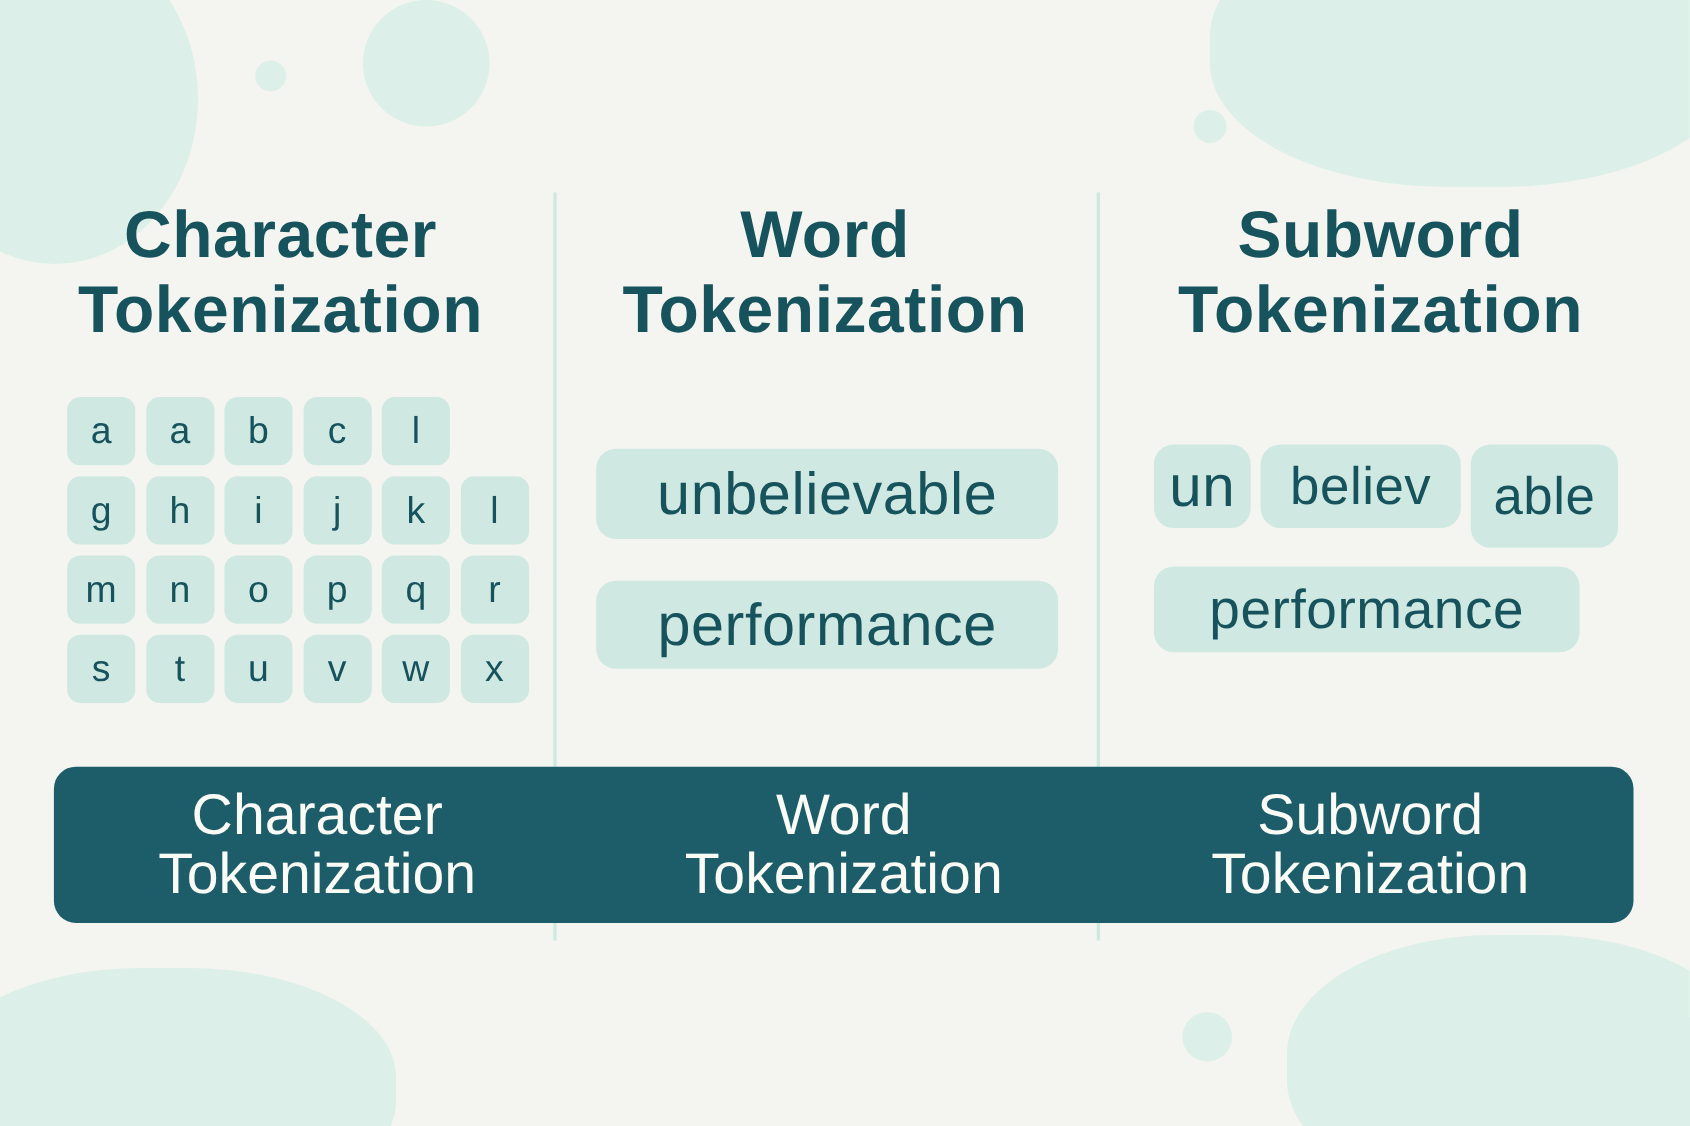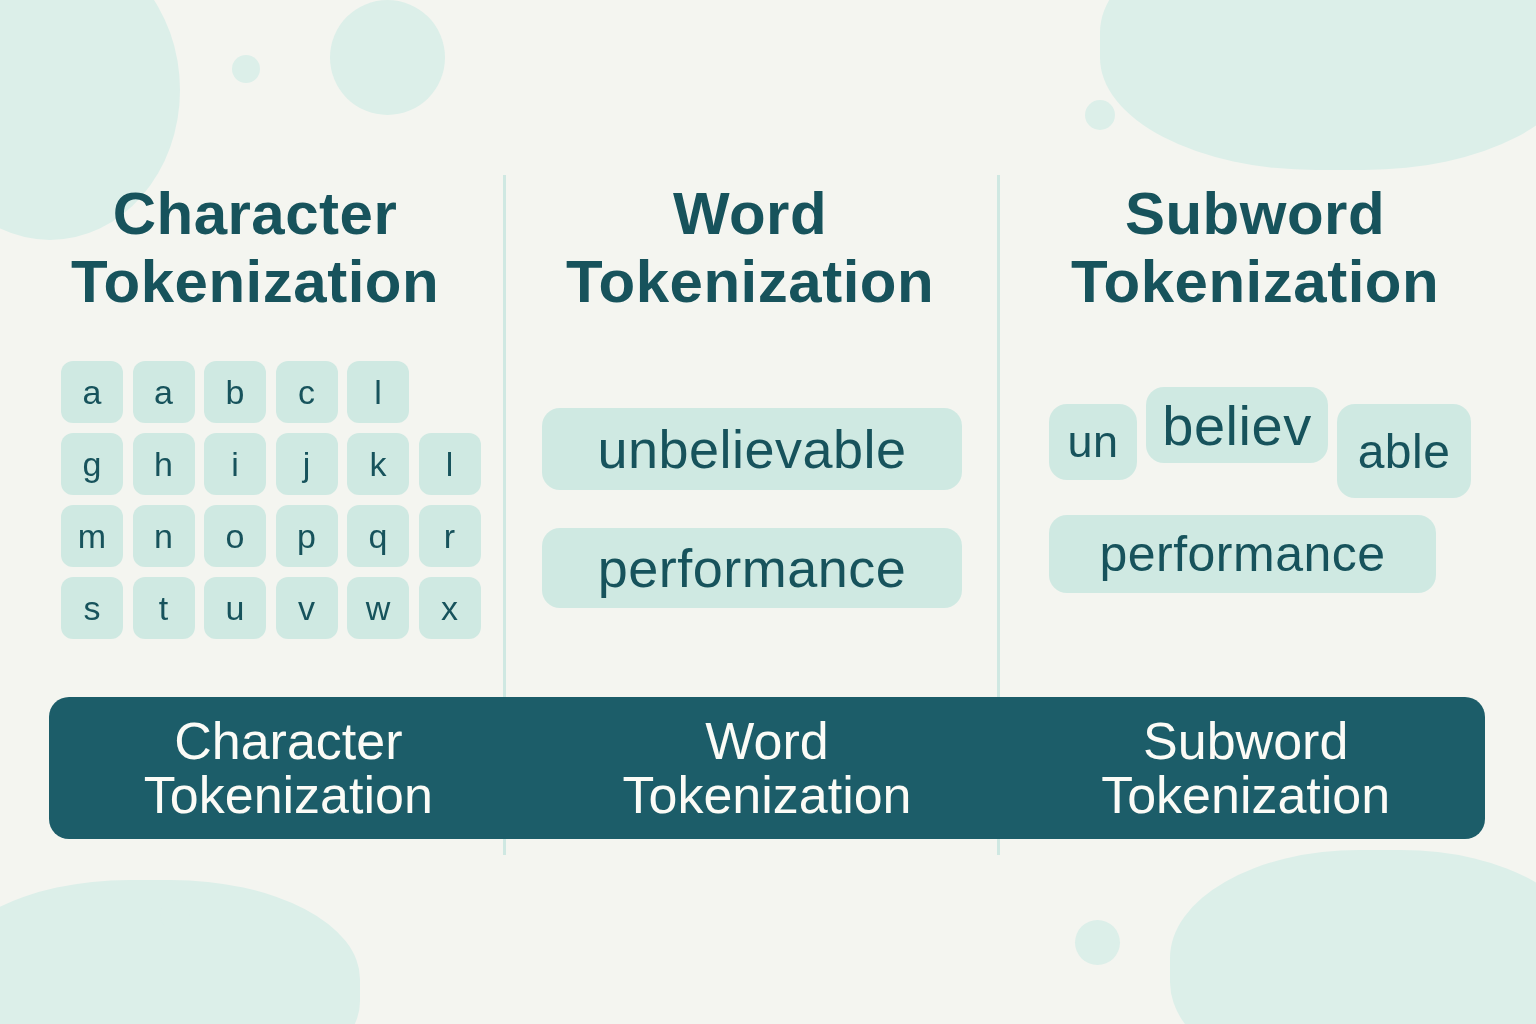--- a/index.html
+++ b/index.html
@@ -101,22 +101,22 @@
   <div class="chip">t</div>
   <div class="chip">u</div>
   <div class="chip">v</div>
   <div class="chip">w</div>
   <div class="chip">x</div>
 </div>
 
 <div class="token" style="left:542px; top:408px; width:420px; height:82px;">unbelievable</div>
 <div class="token" style="left:542px; top:528px; width:420px; height:80px;">performance</div>
 
-<div class="token" style="left:1049px; top:404px; width:88px; height:76px; font-size:45px;">un</div>
-<div class="token" style="left:1146px; top:387px; width:182px; height:76px; font-size:56px;">believ</div>
+<div class="token" style="left:1049px; top:404px; width:88px; height:76px; font-size:53px;">un</div>
+<div class="token" style="left:1146px; top:404px; width:182px; height:76px; font-size:48px;">believ</div>
 <div class="token" style="left:1337px; top:404px; width:134px; height:94px; font-size:48px;">able</div>
 <div class="token" style="left:1049px; top:515px; width:387px; height:78px; font-size:50px;">performance</div>
 
 <div class="banner">
   <div class="banner-cell">
     <span>Character</span>
     <span>Tokenization</span>
   </div>
   <div class="banner-cell">
     <span>Word</span>

